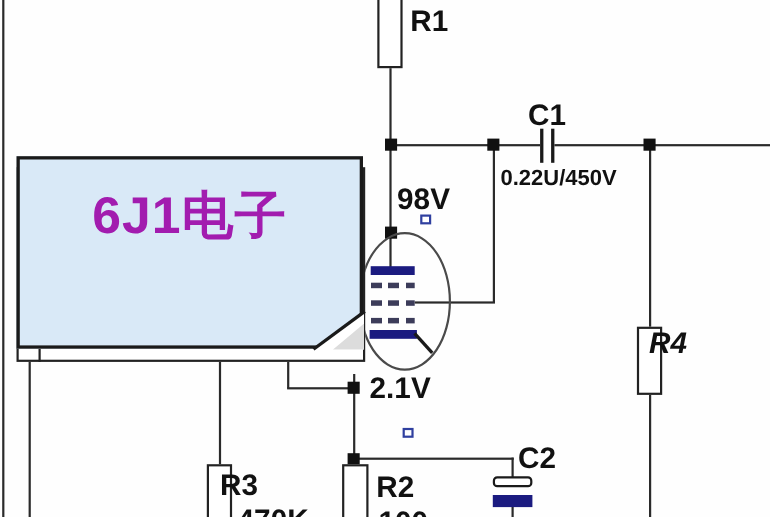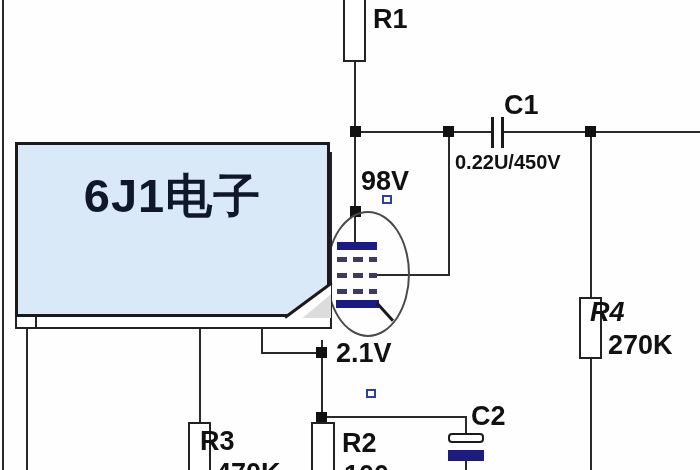--- a/index.html
+++ b/index.html
@@ -34,21 +34,21 @@
   .note-tab-line{position:absolute;left:35px;top:317px;width:2px;height:12px;background:#222;}
   .note-front{position:absolute;left:15px;top:142px;width:315px;height:175px;
     background:#d9e9f7;border:3px solid #1a1a1a;box-sizing:border-box;}
   .note-fold{position:absolute;left:285px;top:284px;width:46px;height:34px;background:#ffffff;
     clip-path:polygon(0 100%,100% 100%,100% 0);}
   .note-fold-shade{position:absolute;left:285px;top:284px;width:46px;height:34px;background:#dcdcdc;
     clip-path:polygon(38% 100%,100% 100%,100% 30%);}
   .note-fold-line{position:absolute;left:285px;top:316px;width:58px;height:3px;background:#1a1a1a;
     transform:rotate(-36.5deg);transform-origin:left center;}
   .note-text{position:absolute;left:15px;width:315px;text-align:center;font-weight:bold;
-    color:#0f172a;font-size:47px;line-height:1;letter-spacing:1px;}
+    color:#a21caf;font-size:47px;line-height:1;letter-spacing:1px;}
 </style>
 </head>
 <body>
 
 <div id="canvas">
 
   <div class="wire" style="left:2px;top:0;width:2px;height:470px;"></div>
   <div class="wire" style="left:354px;top:60px;width:2px;height:183px;"></div>
   <div class="wire" style="left:354px;top:131px;width:137px;height:2px;"></div>
   <div class="wire" style="left:504px;top:131px;width:196px;height:2px;"></div>
@@ -70,26 +70,25 @@
   <div class="dot" style="left:585px;top:126px;"></div>
   <div class="dot" style="left:350px;top:206px;"></div>
   <div class="dot" style="left:316px;top:347px;"></div>
   <div class="dot" style="left:316px;top:412px;"></div>
 
   <div class="resistor" style="left:343px;top:-8px;width:23px;height:70px;"></div>
   <div class="lbl lbl-lg" style="left:373px;top:6px;">R1</div>
 
   <div class="cap-plate-v" style="left:491px;"></div>
   <div class="cap-plate-v" style="left:501px;"></div>
-  <div class="lbl lbl-lg" style="left:504px;top:92px;">C1</div>
+  <div class="lbl lbl-lg" style="left:480px;top:92px;">C1</div>
   <div class="lbl lbl-md" style="left:455px;top:152px;">0.22U/450V</div>
 
   <div class="resistor" style="left:579px;top:297px;width:23px;height:62px;"></div>
   <div class="lbl lbl-lg" style="left:590px;top:299px;font-style:italic;">R4</div>
-  <div class="lbl lbl-lg" style="left:608px;top:332px;">270K</div>
 
   <div class="tube-envelope"></div>
   <div class="electrode" style="left:337px;top:242px;width:40px;height:8px;"></div>
   <div class="grid-row" style="top:257px;"></div>
   <div class="grid-row" style="top:273px;"></div>
   <div class="grid-row" style="top:289px;"></div>
   <div class="electrode" style="left:336px;top:300px;width:43px;height:8px;"></div>
   <div class="cathode-tail"></div>
 
   <div class="lbl lbl-lg" style="left:361px;top:168px;">98V</div>

